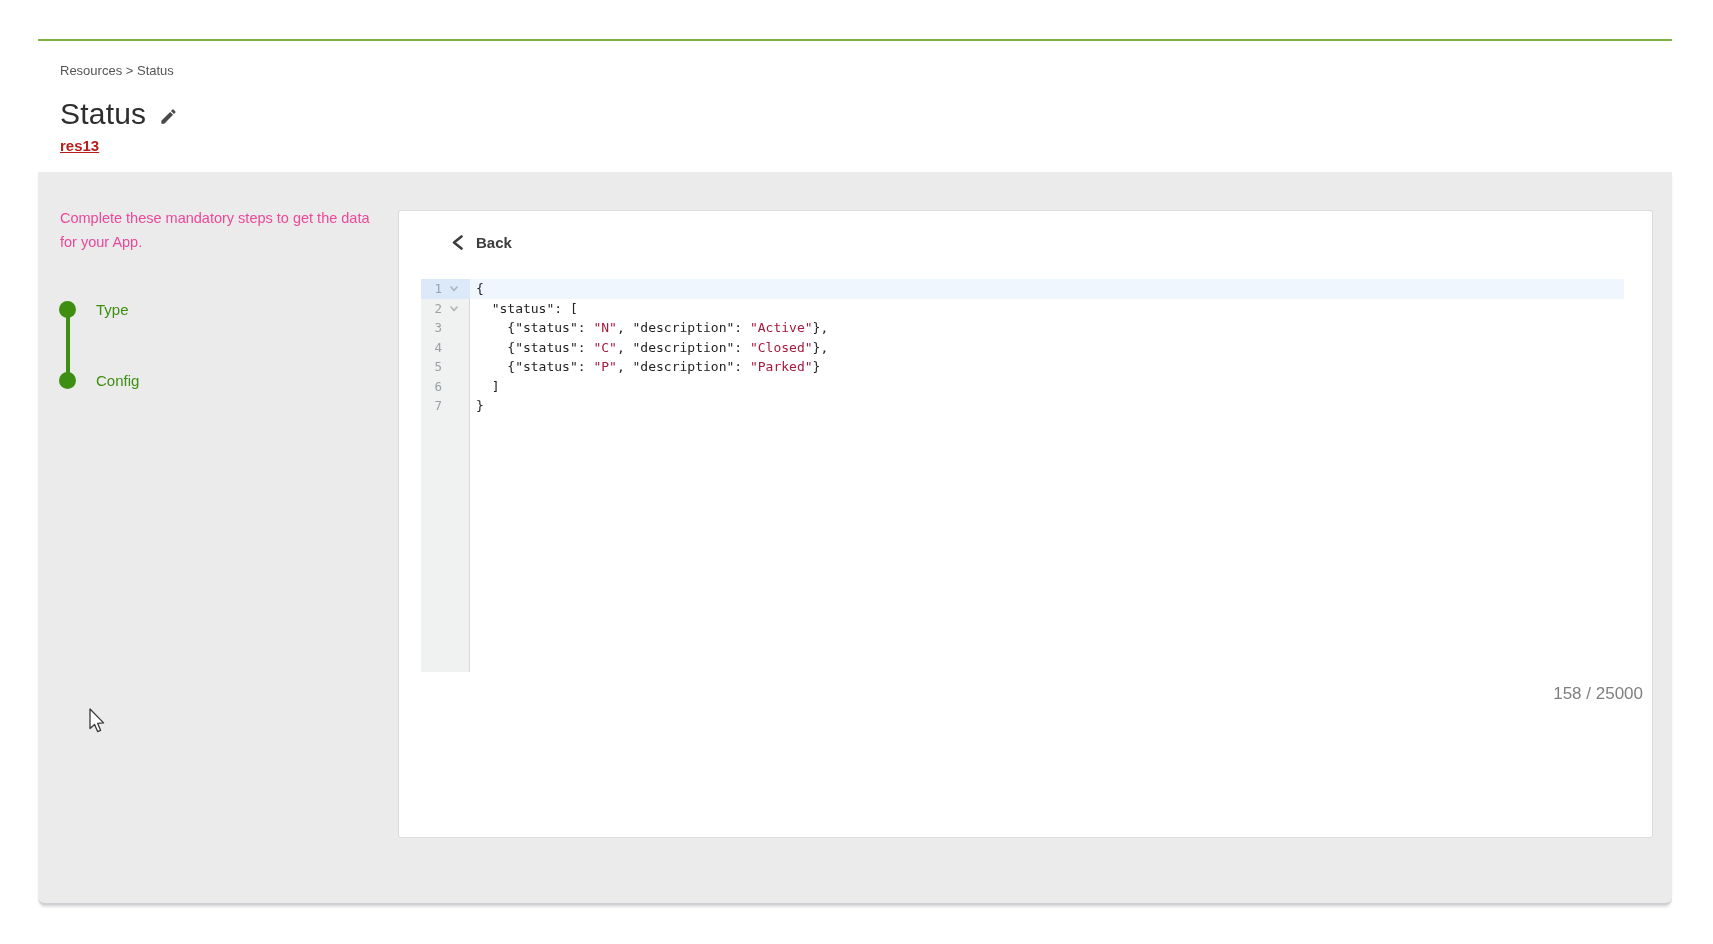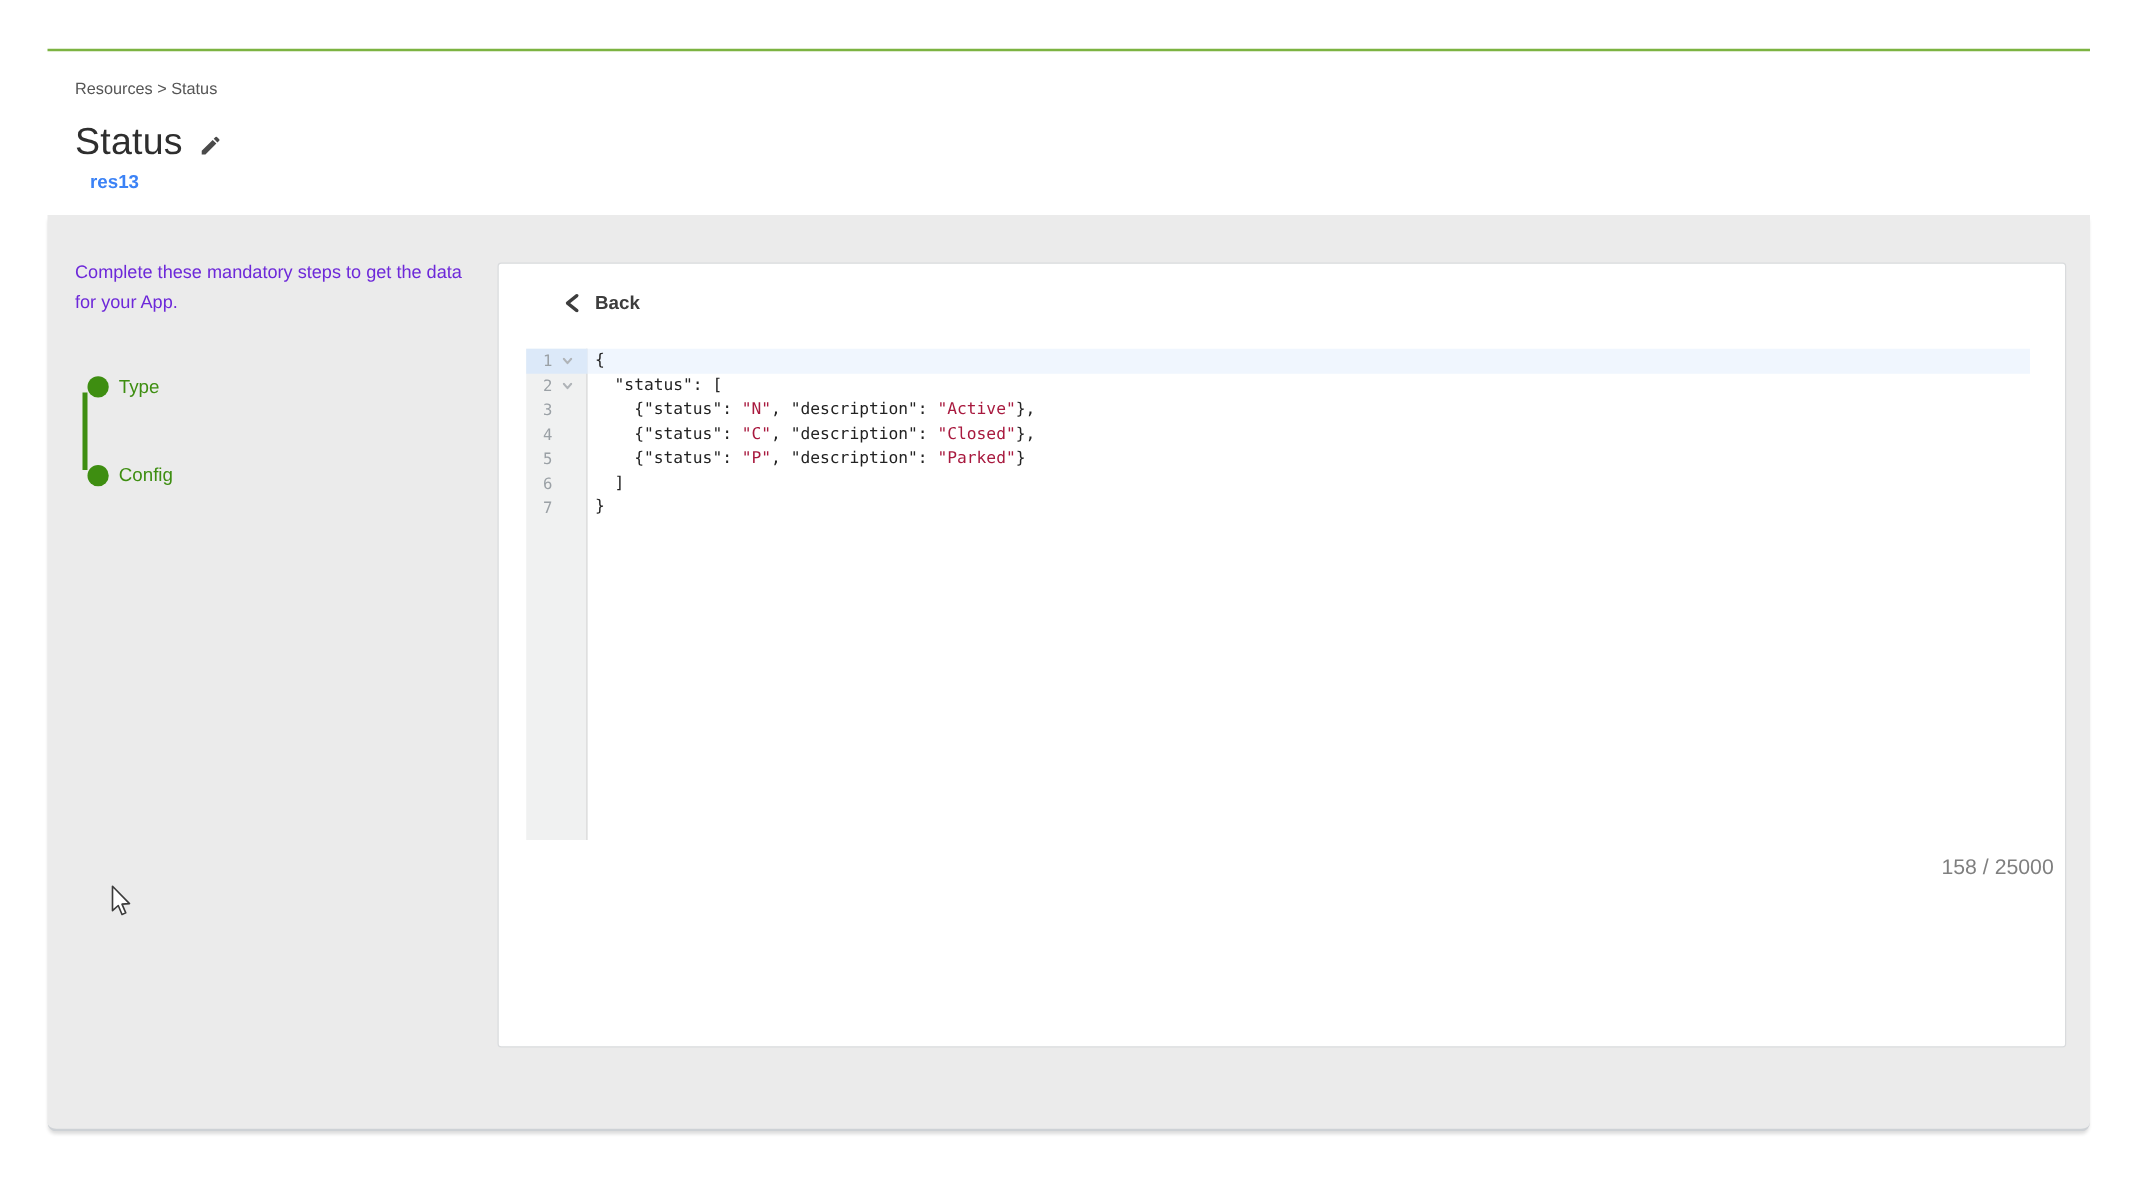--- a/index.html
+++ b/index.html
@@ -9,32 +9,32 @@
   .abs { position:absolute; }
 
   
   .top-rule { left:38px; top:39px; width:1634px; height:2px; background:#7cb342; }
 
   
   .breadcrumb { left:60px; top:63px; font-size:13px; color:#555555; white-space:pre; }
   .page-title-row { left:60px; top:97px; display:flex; align-items:center; gap:13px; }
   .page-title { font-size:30px; color:#2e2e2e; font-weight:400; letter-spacing:.2px; }
   .edit-ic { width:19px; height:19px; margin-top:4px; cursor:pointer; }
-  .resource-id { left:72px; top:137px; font-size:15px; font-weight:700; color:#3b82f6; }
+  .resource-id { left:60px; top:137px; font-size:15px; font-weight:700; color:#b91c1c;text-decoration:underline; }
 
   
   .stage { left:38px; top:172px; width:1634px; height:733px; background:#ebebeb;
     border-bottom:2px solid #cdd1d5; border-radius:0 0 7px 7px;
     box-shadow:0 3px 3px -1px rgba(0,0,0,.14); }
 
-  .instructions { left:60px; top:206px; width:320px; font-size:14.5px; line-height:24px; color:#6d28d9; }
+  .instructions { left:60px; top:206px; width:320px; font-size:14.5px; line-height:24px; color:#ec4899; }
 
   
   .step-rail { left:66px; top:314px; width:4px; height:62px; background:#3e8e11; }
-  .step-row { position:absolute; left:59px; display:flex; align-items:center; gap:8px; cursor:pointer;margin-left:11px; }
+  .step-row { position:absolute; left:59px; display:flex; align-items:center; gap:20px; cursor:pointer; }
   .step-dot { width:17px; height:17px; border-radius:50%; background:#3e8e11; flex:0 0 auto; }
   .step-label { font-size:15px; color:#3e8e11; }
 
   
   .card { left:398px; top:210px; width:1255px; height:628px; background:#ffffff;
     border:1px solid #d9dbdd; border-radius:3px; }
 
   .back-btn { left:451px; top:234px; display:flex; align-items:center; gap:12px; cursor:pointer; }
   .back-btn svg { display:block; }
   .back-label { font-size:15px; font-weight:700; color:#3d3d3d; }

